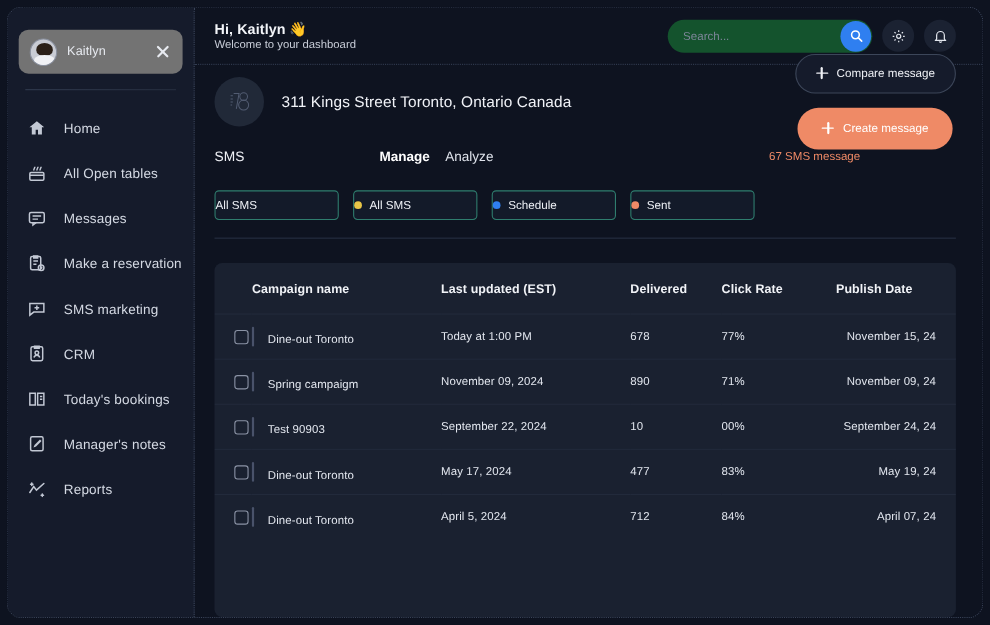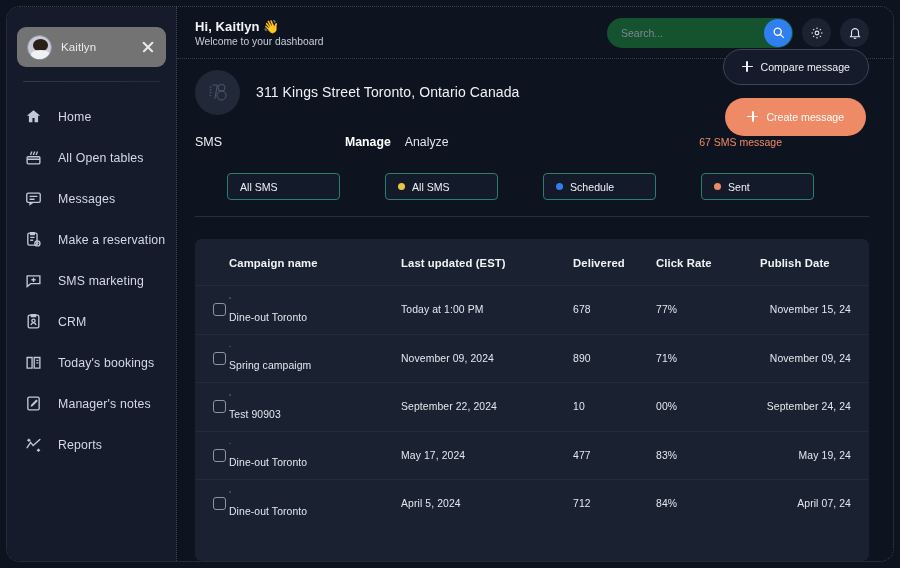--- a/index.html
+++ b/index.html
@@ -301,23 +301,22 @@
   }
   .filter-chip {
     width: 113px;
     height: 27px;
     border: 1px solid #2f7d6e;
     border-radius: 4px;
     background: #131a29;
     display: flex;
     align-items: center;
     gap: 7px;
-    padding: 0 12px;
-    cursor: pointer;
-    margin-left: 32px;
+    padding: 0 0;
+    cursor: pointer;
   }
   .chip-dot {
     width: 7px; height: 7px;
     border-radius: 50%;
     flex: 0 0 7px;
   }
   .chip-label {
     color: #eef1f6;
     font-size: 10.6px;
     white-space: nowrap;
@@ -363,21 +362,21 @@
   .c-pub   { text-align: right; padding-right: 18px !important; }
 
   .chk {
     width: 13px; height: 13px;
     border: 1.4px solid #8b93a5;
     border-radius: 3px;
     background: transparent;
     cursor: pointer;
     display: block;
   }
-  .name-cell { display: flex; align-items: flex-start; gap: 13px; flex-direction: column; }
+  .name-cell { display: flex; align-items: flex-end; gap: 13px; }
   .row-bar {
     width: 1.5px; height: 18px;
     background: #49526a;
     border-radius: 1px;
     flex: 0 0 1.5px;
   }
 </style>
 </head>
 <body>
 

